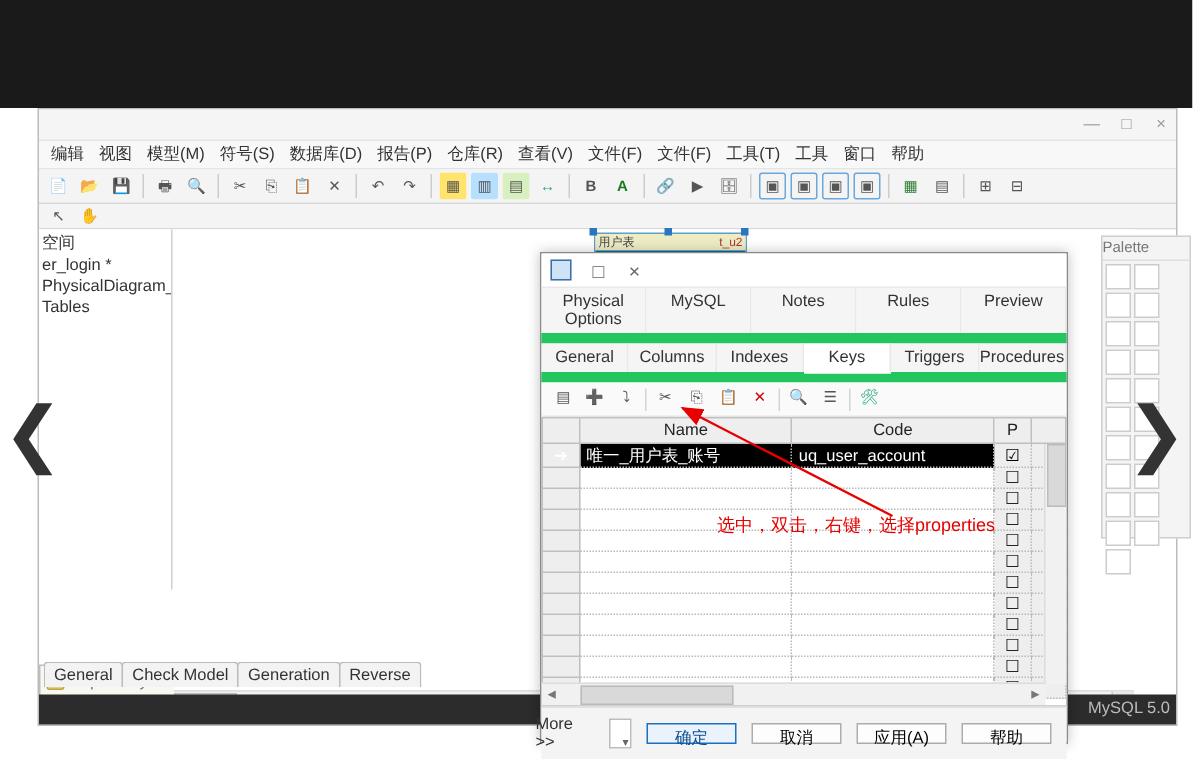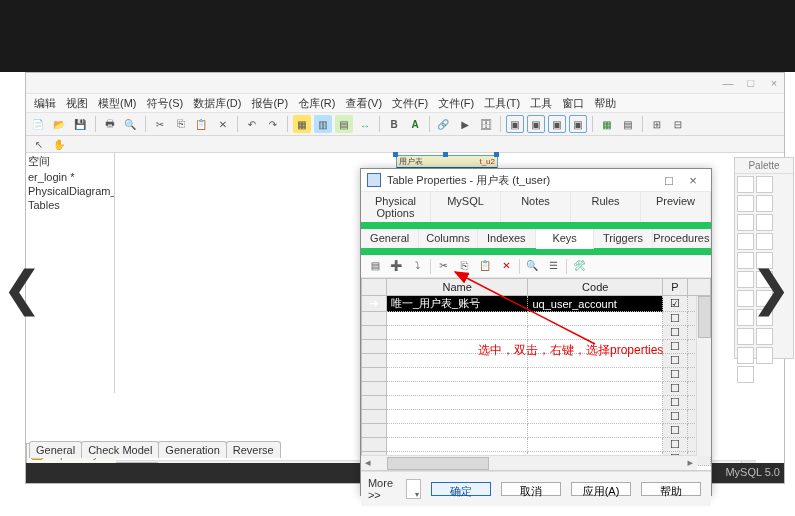--- a/index.html
+++ b/index.html
@@ -25,21 +25,21 @@
 .scroll-h{position:absolute;left:90px;bottom:-2px;width:640px;height:14px;background:#f1f1f1;border-top:1px solid #dcdcdc}
 .scroll-h .th{position:absolute;left:0;top:1px;width:40px;height:11px;background:#d9d9d9;border:1px solid #bbb}
 .scroll-h .ra{position:absolute;right:0;top:0;width:14px;height:14px;background:#e8e8e8;border-left:1px solid #ccc;text-align:center;line-height:12px;color:#777}
 .table-fig{position:absolute;left:280px;top:2px;width:100px;border:1px solid #5aa1d0;background:#fffde9;font-size:8px;line-height:9px;color:#444}
 .table-fig .hd{background:#edecc5;border-bottom:5px solid #0369a1;padding:1px 2px;display:flex}
 .table-fig .hd .t{flex:1}
 .table-fig .row{display:flex;padding:0 2px}
 .table-fig .row .c{flex:1;color:#2a63a8}
 .sel-handle{position:absolute;width:5px;height:5px;background:#2b75c0}
 .palette{position:absolute;right:-10px;top:4px;width:58px;height:200px;background:#f4f4f4;border:1px solid #cfcfcf}
-.palette .pt{font-size:10px;color:#777;text-align:center;padding:2px 0;border-bottom:1px solid #ddd}
+.palette .pt{font-size:10px;color:#777;padding:2px 0;border-bottom:1px solid #ddd}
 .palette .grid{display:flex;flex-wrap:wrap;padding:2px;gap:2px}
 .palette .pc{width:15px;height:15px;border:1px solid #ccc;background:#fff}
 .tabs-row{position:absolute;left:0;bottom:24px;height:18px;line-height:16px;font-size:11px}
 .tabs-row span{display:inline-block;border:1px solid #bababa;border-bottom:none;padding:0 6px;background:#f3f3f3;margin-left:-1px;color:#333;border-radius:3px 3px 0 0}
 .status{position:absolute;left:0;bottom:0;width:100%;height:20px;background:#2c2c2c;color:#cfcfcf;font-size:11px}
 .status .r{position:absolute;right:4px;top:3px;color:#bbb}
 
 .dlg{position:absolute;left:360px;top:168px;width:350px;height:326px;background:#fff;border:1px solid #8a8a8a;box-shadow:0 0 8px rgba(0,0,0,.25);z-index:20}
 .dlg .dtitle{height:22px;background:#fff;border-bottom:1px solid #e9e9e9;display:flex;align-items:center;padding:0 6px}
 .dlg .dtitle .ic{width:12px;height:12px;border:1px solid #3b6eaa;background:#cfe3f6;margin-right:6px}
@@ -61,21 +61,21 @@
 .dlg td.chk{width:14px;text-align:center}
 .dlg .vscroll{position:absolute;right:0;top:18px;width:14px;bottom:14px;background:#f1f1f1;border-left:1px solid #dcdcdc}
 .dlg .vscroll .vt{position:absolute;top:0;left:1px;width:11px;height:40px;background:#d9d9d9;border:1px solid #bbb}
 .dlg .hscroll{position:absolute;left:0;right:14px;bottom:0;height:14px;background:#f1f1f1;border-top:1px solid #dcdcdc}
 .dlg .hscroll .ht{position:absolute;left:26px;top:1px;width:100px;height:11px;background:#d9d9d9;border:1px solid #bbb}
 .annot{position:absolute;color:#e80000;font-size:12px;left:478px;top:342px;z-index:25}
 .arrow-svg{position:absolute;left:445px;top:262px;z-index:24;pointer-events:none}
 .dlg .btns{height:34px;display:flex;align-items:center;justify-content:flex-end;gap:10px;padding:0 10px;background:#f4f4f4;border-top:1px solid #e0e0e0}
 .dlg .btns button{height:14px;min-width:60px;border:1px solid #acacac;background:#fdfdfd;font-size:11px;cursor:pointer}
 .dlg .btns button.primary{border:1px solid #1f6fc1;background:#eaf3fc;color:#0b4c90}
-.dlg .btns .more{margin-right:auto;color:#333;display:flex;align-items:center;gap:8px}
+.dlg .btns .more{margin-right:auto;color:#333;display:flex;align-items:center;gap:19px}
 .split-btn{width:18px;height:18px;border:1px solid #bcbcbc;background:#fff;position:relative}
 .split-btn::after{content:"▾";font-size:8px;position:absolute;right:1px;bottom:-1px;color:#666}
 </style>
 </head>
 <body>
 
 <div class="top-dark"></div>
 
 <div class="outer-arrow left">❮</div>
 <div class="outer-arrow right">❯</div>
@@ -259,21 +259,20 @@
   <div class="tabs-row" id="btabs" style="left:4px"><span>General</span><span>Check Model</span><span>Generation</span><span>Reverse</span></div>
 
   <div class="status">
     <span class="r">MySQL 5.0</span>
   </div>
 </div>
 
 <div class="dlg">
   <div class="dtitle">
     <span class="ic"></span>
-    <span class="tx">Table Properties - 用户表 (t_user)</span>
     <span class="wb">□</span>
     <span class="wb">×</span>
   </div>
   <div class="tabrow" id="tabr1">
       <span>Physical Options</span>
       <span>MySQL</span>
       <span>Notes</span>
       <span>Rules</span>
       <span>Preview</span>
     </div>

